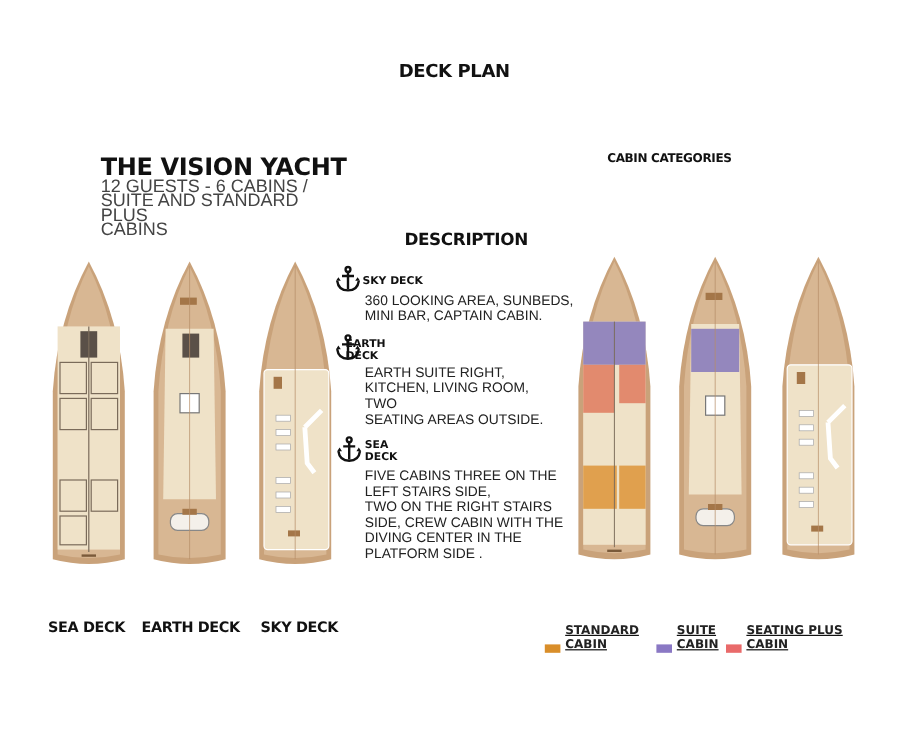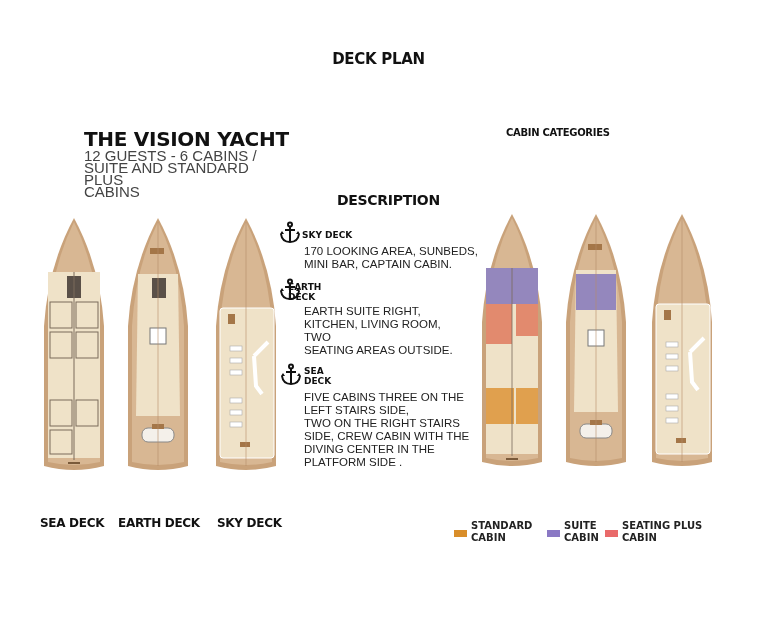--- a/index.html
+++ b/index.html
@@ -9,21 +9,21 @@
   .title{left:0;width:757px;top:50px;text-align:center;font-size:15px;}
   .yacht-title{left:84px;top:127px;font-size:20px;}
   .yacht-sub{left:84px;top:150px;width:200px;font-size:15px;line-height:12px;color:#444;font-family:"Liberation Sans",sans-serif;}
   .cat-title{left:506px;top:127px;font-size:10px;}
   .desc-title{left:318px;top:192px;font-size:14px;margin-left:19px;}
   .anchor{position:absolute;width:22px;height:24px;}
   .dh{position:absolute;font-family:"DejaVu Sans",sans-serif;font-weight:bold;font-size:9px;line-height:10px;color:#111;}
   .dt{position:absolute;font-family:"Liberation Sans",sans-serif;font-size:11.5px;line-height:13px;color:#222;white-space:pre-line;}
   .deck-labels{top:516px;font-size:12px;}
   .legend{top:520px;}
-  .leg-item{position:absolute;display:flex;align-items:center;}
+  .leg-item{position:absolute;display:flex;align-items:flex-end;text-decoration:underline;}
   .sw{width:13px;height:7px;margin-top:3px;margin-right:4px;}
   .leg-text{font-family:"DejaVu Sans",sans-serif;font-weight:bold;font-size:10px;line-height:12px;color:#222;white-space:pre-line;}
   svg.boat{position:absolute;}
 </style>
 </head>
 <body>
 
 <div class="abs h-bold title">DECK PLAN</div>
 
 <div class="abs h-bold yacht-title">THE VISION YACHT</div>
@@ -38,21 +38,21 @@
   <svg class="anchor" style="left:279px;top:221px" viewBox="0 0 22 24">
       <g fill="none" stroke="#111" stroke-width="2">
         <circle cx="11" cy="3.5" r="2"></circle>
         <line x1="11" y1="5.5" x2="11" y2="20"></line>
         <line x1="6" y1="9" x2="16" y2="9"></line>
         <path d="M2 13 Q3 21 11 21 Q19 21 20 13"></path>
       </g>
       <path d="M1 13 l2 -3 l2 3z M17 13 l2 -3 l2 3z" fill="#111"></path>
     </svg>
   <div class="dh" style="left:302px;top:230px">SKY DECK</div>
-  <div class="dt" style="left:304px;top:245px">170 LOOKING AREA, SUNBEDS,
+  <div class="dt" style="left:304px;top:245px">360 LOOKING AREA, SUNBEDS,
 MINI BAR, CAPTAIN CABIN.</div>
 </div>
 <div>
   <svg class="anchor" style="left:279px;top:278px" viewBox="0 0 22 24">
       <g fill="none" stroke="#111" stroke-width="2">
         <circle cx="11" cy="3.5" r="2"></circle>
         <line x1="11" y1="5.5" x2="11" y2="20"></line>
         <line x1="6" y1="9" x2="16" y2="9"></line>
         <path d="M2 13 Q3 21 11 21 Q19 21 20 13"></path>
       </g>

